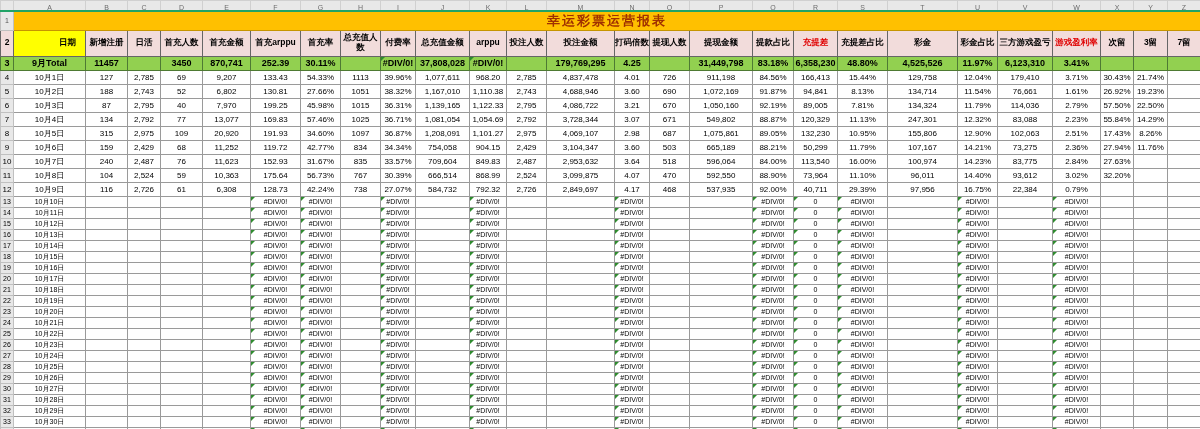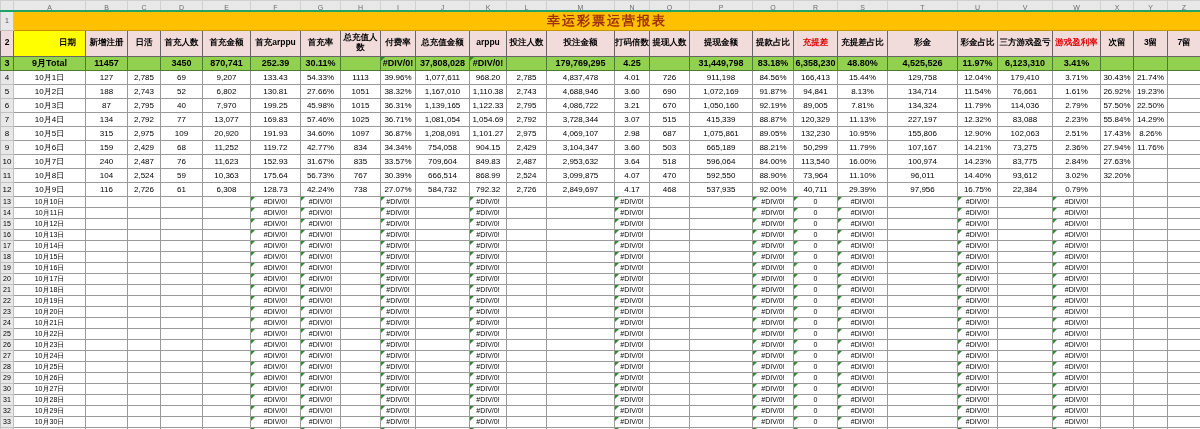--- a/index.html
+++ b/index.html
@@ -239,26 +239,26 @@
         <td>13,077</td>
         <td>169.83</td>
         <td>57.46%</td>
         <td>1025</td>
         <td>36.71%</td>
         <td>1,081,054</td>
         <td>1,054.69</td>
         <td>2,792</td>
         <td>3,728,344</td>
         <td>3.07</td>
-        <td>515</td>
-        <td>415,339</td>
+        <td>671</td>
+        <td>549,802</td>
         <td>88.87%</td>
         <td>120,329</td>
         <td class="red">11.13%</td>
-        <td>227,197</td>
+        <td>247,301</td>
         <td>12.32%</td>
         <td>83,088</td>
         <td class="red">2.23%</td>
         <td>55.84%</td>
         <td>14.29%</td>
         <td></td>
       </tr>
       <tr class="data">
         <td class="gutter">8</td>
         <td>10月5日</td>

